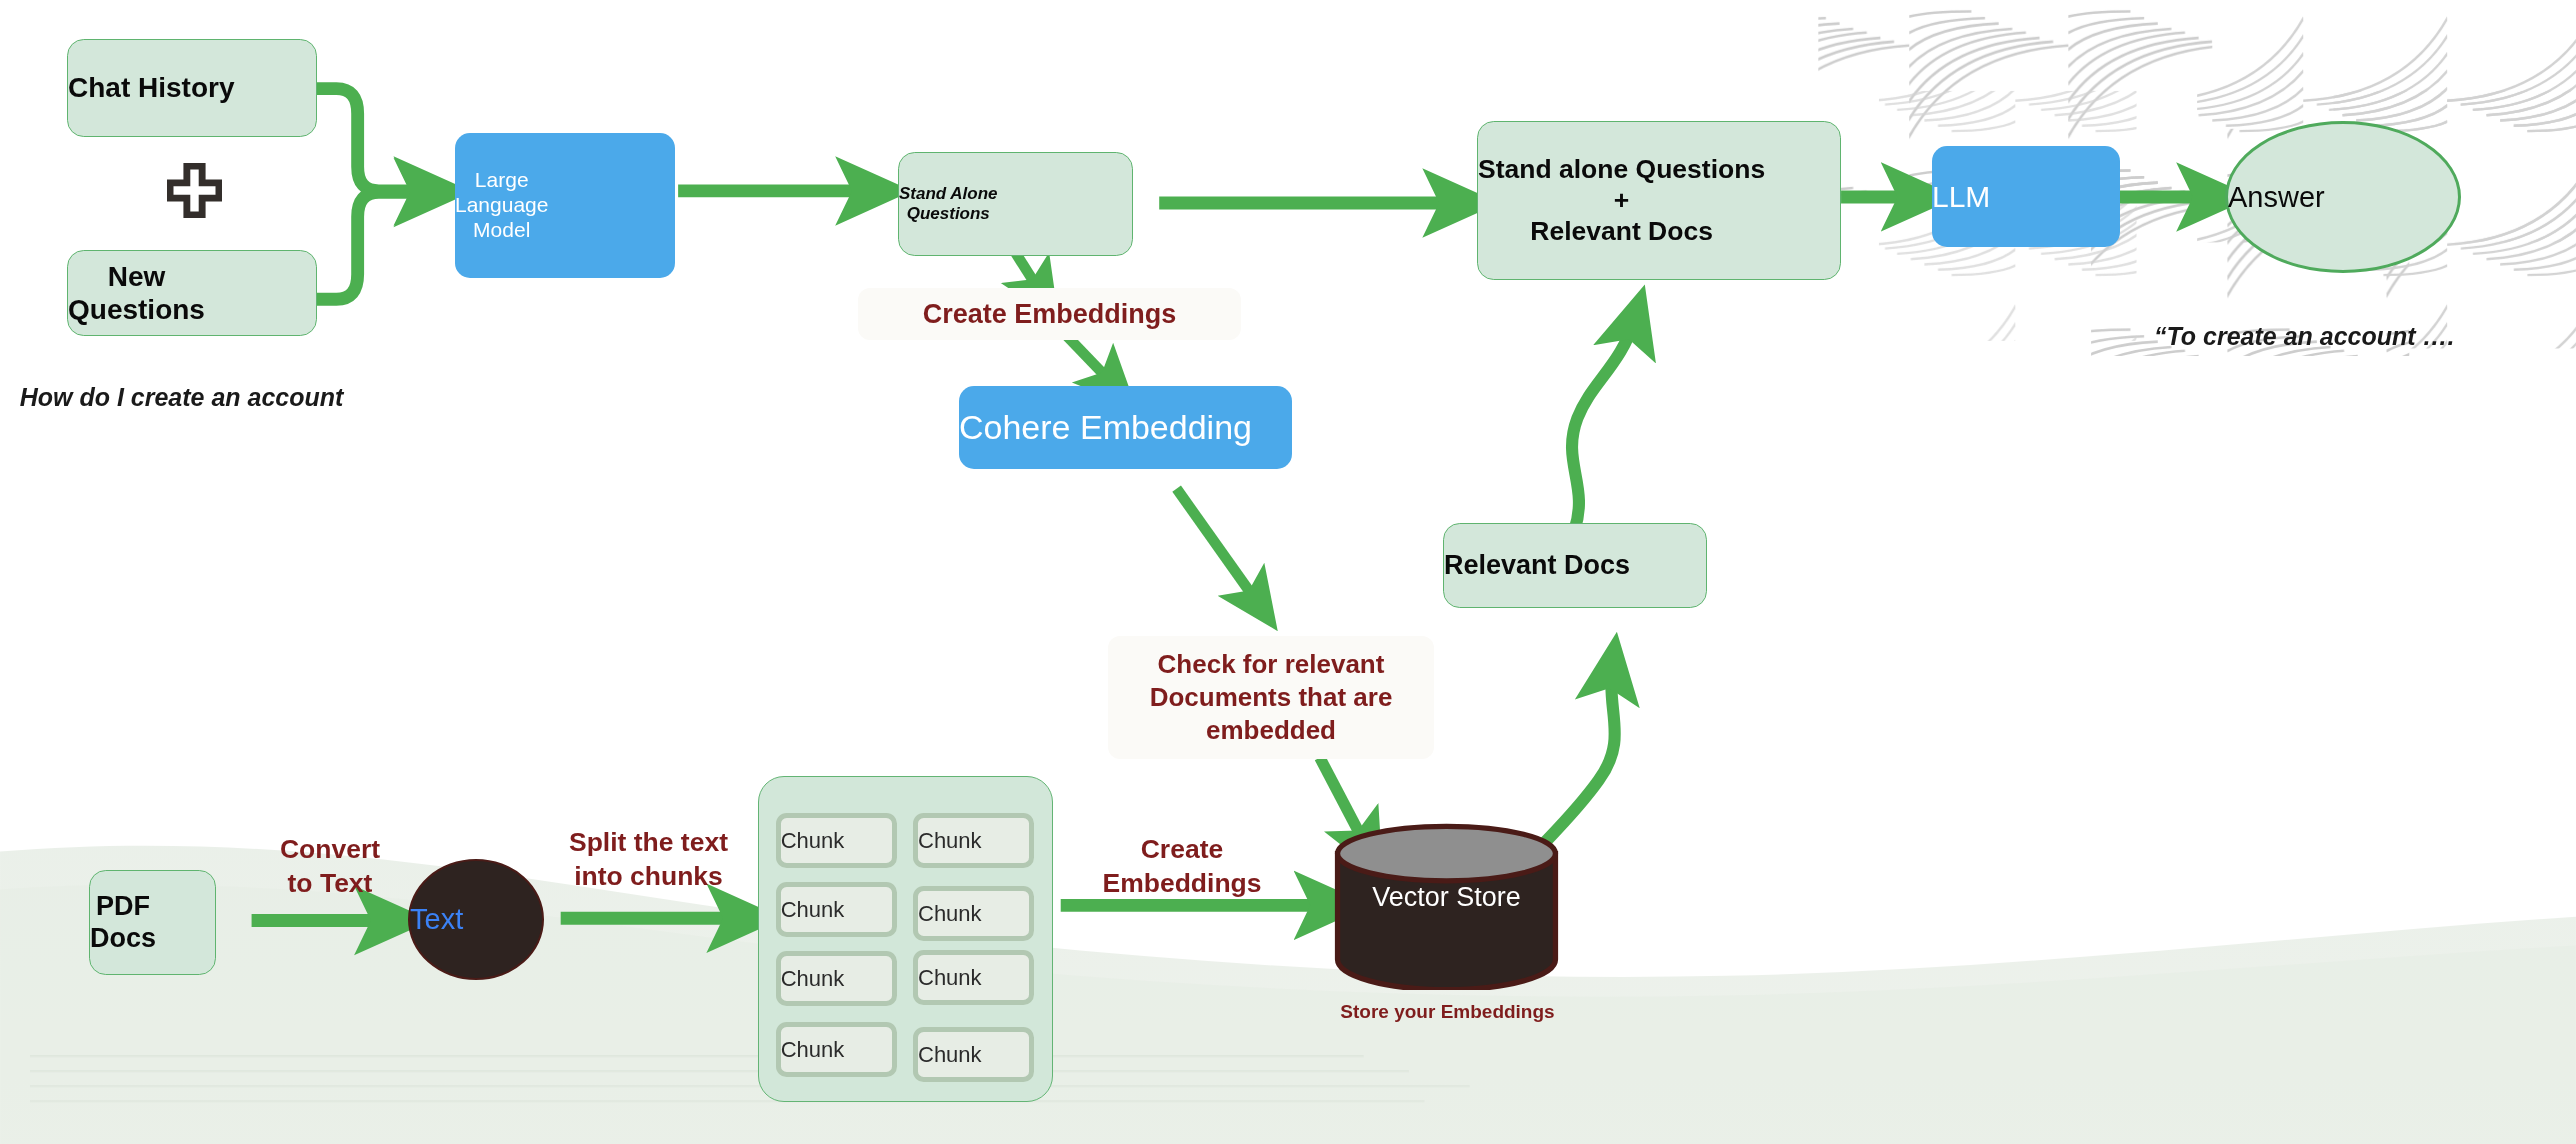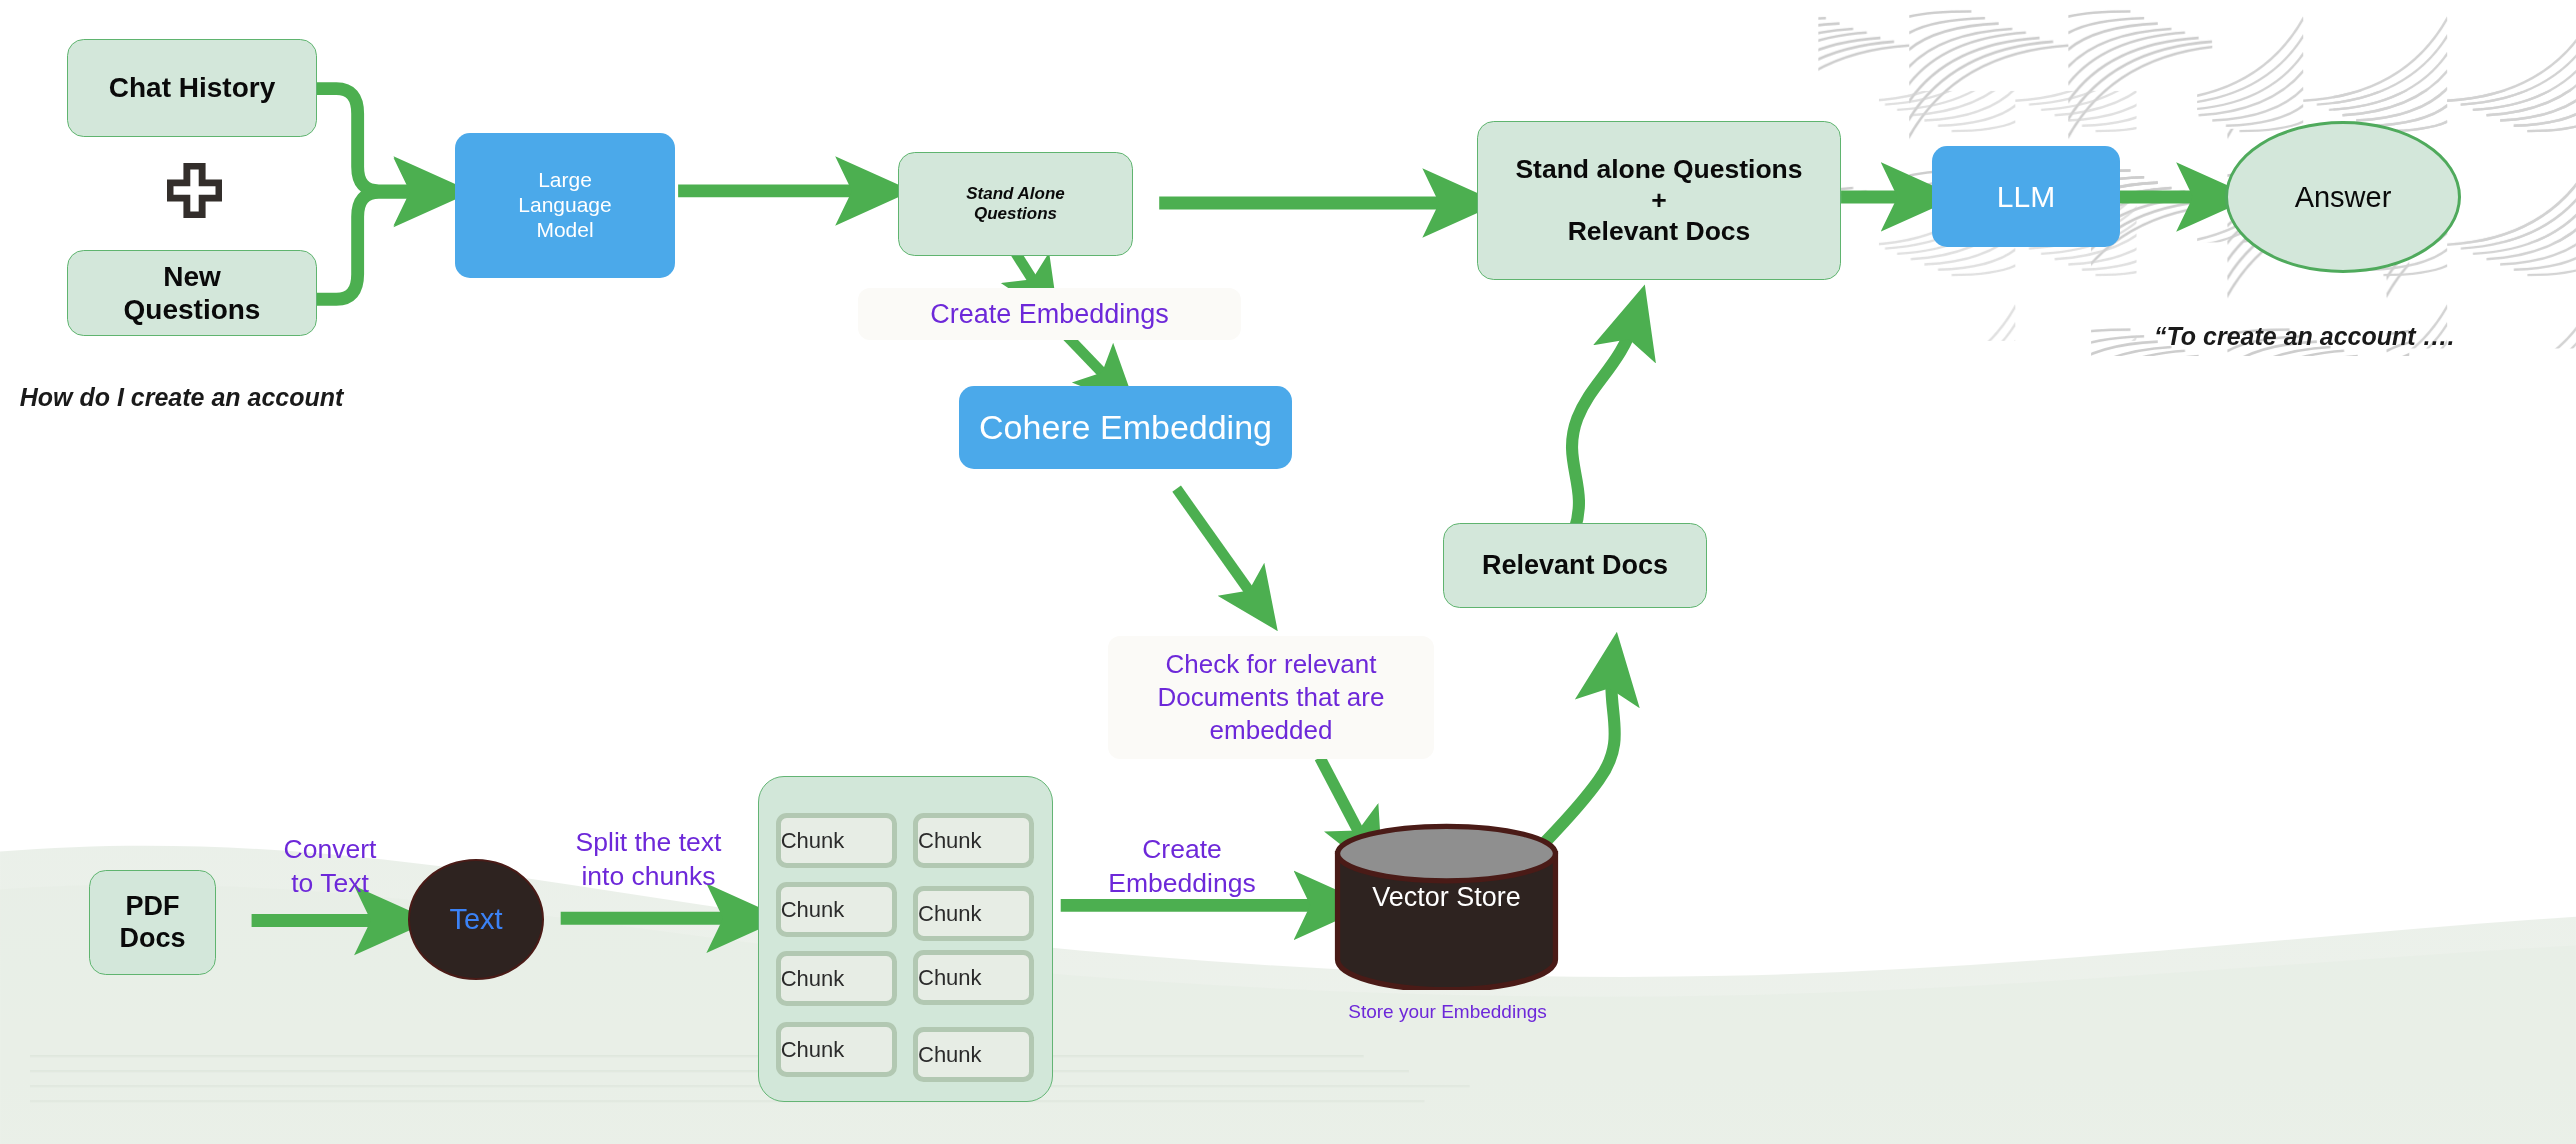--- a/index.html
+++ b/index.html
@@ -17,21 +17,21 @@
   }
   .layer-bg { position: absolute; inset: 0; z-index: 0; pointer-events: none; }
   .layer-edges { position: absolute; inset: 0; z-index: 1; pointer-events: none; }
   .layer-nodes { position: absolute; inset: 0; z-index: 2; }
 
   .node {
     position: absolute;
     box-sizing: border-box;
     display: flex;
     align-items: center;
-    justify-content: center;
+    justify-content: flex-start;
     text-align: center;
     line-height: 1.18;
   }
   .node-green {
     background: #d3e7da;
     border: 1.5px solid #5fb46f;
     border-radius: 16.7px;
     color: #0a0a0a;
     font-weight: 700;
   }
@@ -56,22 +56,22 @@
     color: #3b82f6;
     font-weight: 400;
   }
   .edge-label {
     position: absolute;
     box-sizing: border-box;
     display: flex;
     align-items: center;
     justify-content: center;
     text-align: center;
-    color: #6d28d9;
-    font-weight: 400;
+    color: #7f1d1d;
+    font-weight: 700;
     line-height: 1.28;
   }
   .edge-label.boxed {
     background: #fbfaf7;
     border-radius: 12px;
   }
   .caption {
     position: absolute;
     font-style: italic;
     font-weight: 700;

